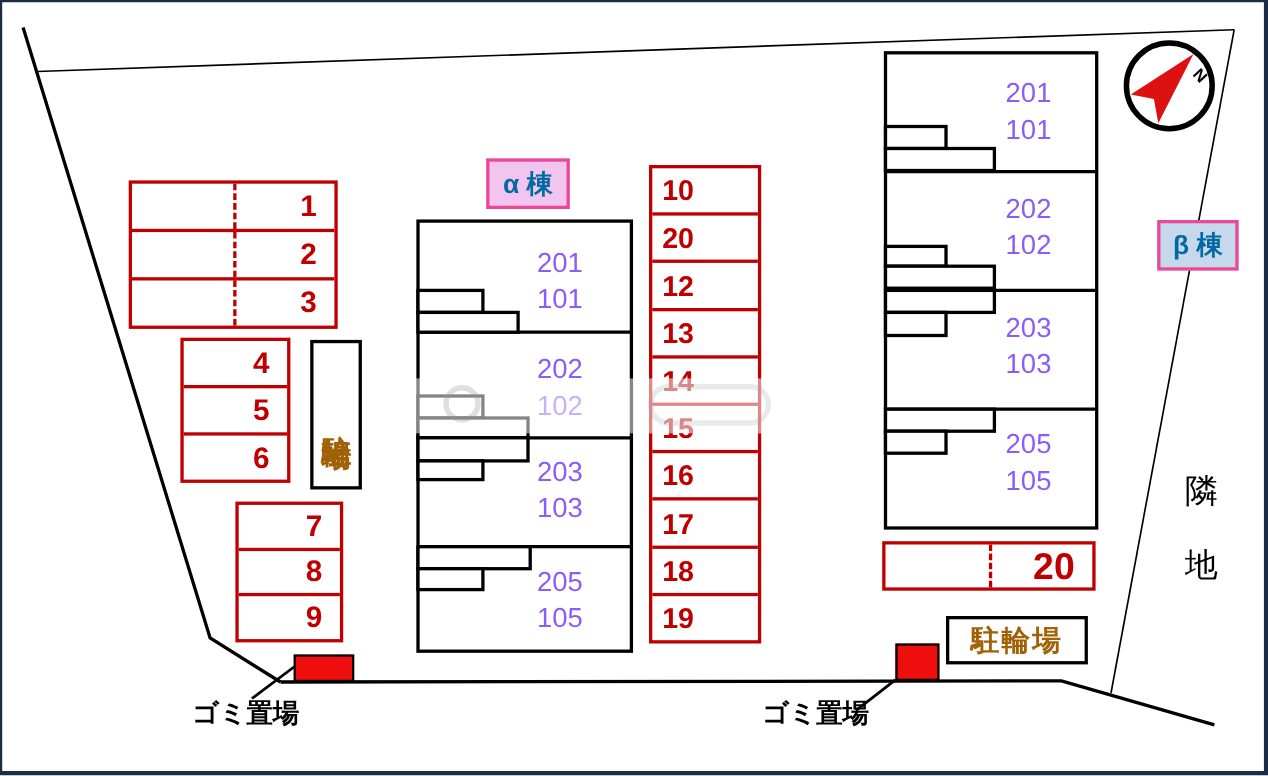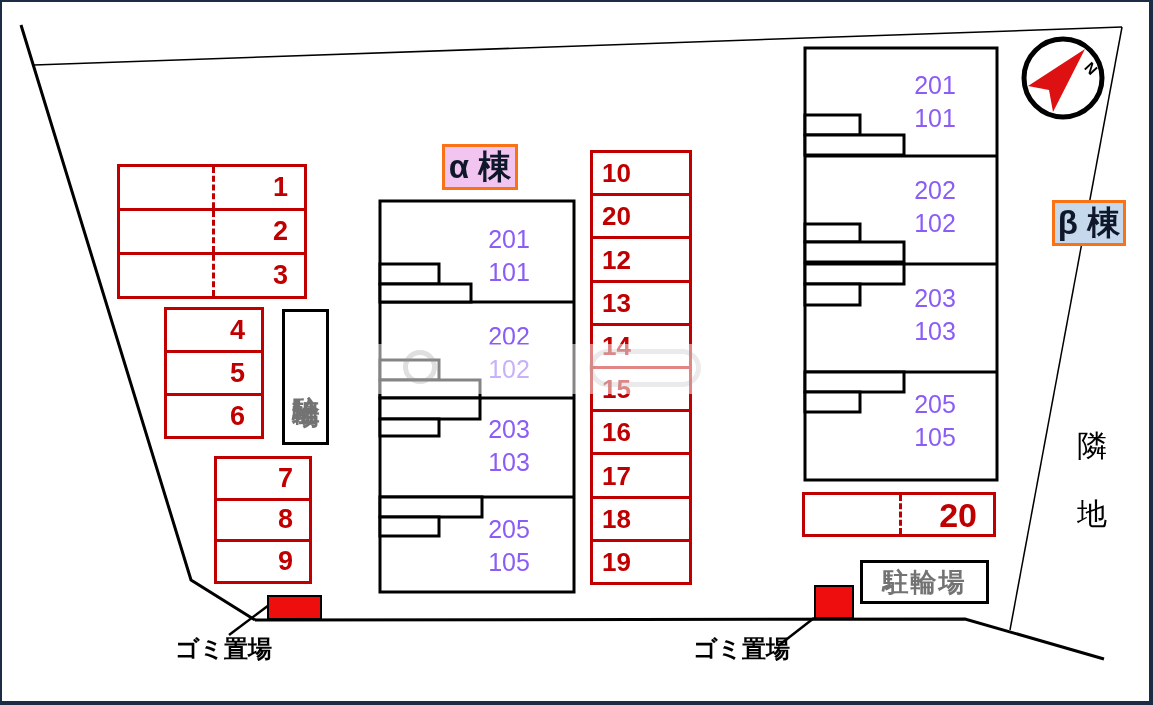--- a/index.html
+++ b/index.html
@@ -16,29 +16,29 @@
   .prow{flex:1;display:flex;align-items:center;box-sizing:border-box;}
   .prow + .prow{border-top:3px solid #c00000;}
   .pnum{color:#c00000;font-size:27px;font-weight:600;line-height:1;}
   .num-right{justify-content:flex-end;}
   .num-right .pnum{padding-right:16px;}
   .num-left .pnum{padding-left:9px;font-size:26px;}
   .dashline{position:absolute;top:0;bottom:0;left:50%;width:0;
     border-left:3px dashed #c00000;z-index:3;}
   .bikebox{position:absolute;border:3px solid #000;box-sizing:border-box;
     display:flex;align-items:center;justify-content:center;z-index:2;
-    background:#fff;color:#737373;font-weight:700;}
+    background:#fff;color:#a16207;font-weight:700;}
   .bike-v{writing-mode:vertical-rl;text-orientation:upright;font-size:27px;line-height:1;letter-spacing:3px;}
   .bike-h{font-size:26px;letter-spacing:2px;}
   .garbage{position:absolute;background:#ee0e0e;border:2px solid #000;box-sizing:border-box;z-index:2;}
   .freelabel{position:absolute;color:#000;font-size:24px;font-weight:600;z-index:4;
     text-align:right;line-height:1.1;}
-  .bldg-tag{position:absolute;border:3px solid #f97316;box-sizing:border-box;z-index:4;
+  .bldg-tag{position:absolute;border:3px solid #ec4899;box-sizing:border-box;z-index:4;
     display:flex;align-items:center;justify-content:center;
-    font-size:33px;font-weight:700;color:#0f172a;font-style:normal;}
+    font-size:24px;font-weight:700;color:#0369a1;font-style:normal;}
   .rooms{position:absolute;width:120px;text-align:center;color:#8b5cf6;
     font-size:25px;line-height:33px;z-index:2;}
   .adjacent{position:absolute;color:#000;font-size:30px;z-index:2;width:36px;text-align:center;}
   .watermark{position:absolute;left:375px;top:342px;width:360px;height:50px;
     background:rgba(255,255,255,0.52);z-index:3;}
   .wm-ring{position:absolute;left:26px;top:6px;width:34px;height:34px;border-radius:50%;
     border:5px solid rgba(150,150,150,0.30);box-sizing:border-box;}
   .wm-blob{position:absolute;left:212px;top:5px;width:112px;height:38px;border-radius:19px;
     border:5px solid rgba(160,160,160,0.22);box-sizing:border-box;}
 </style>

